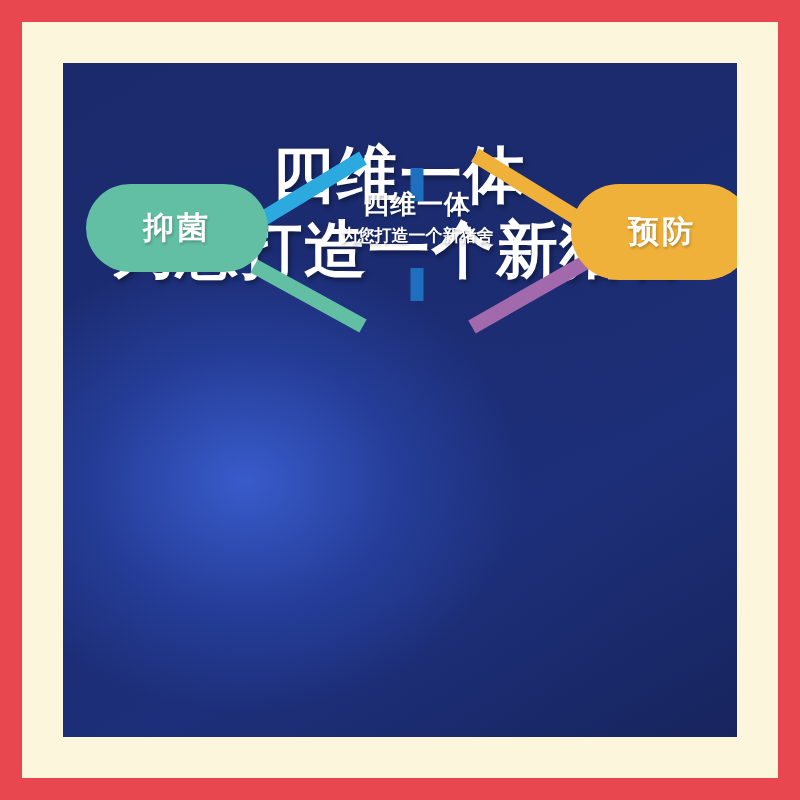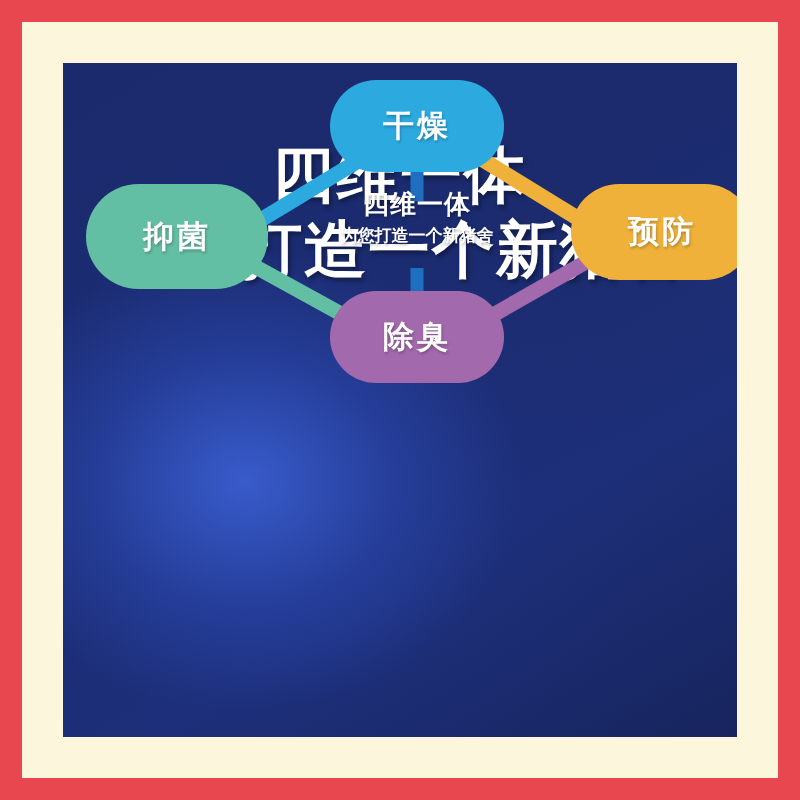--- a/index.html
+++ b/index.html
@@ -90,21 +90,21 @@
     border-radius: 60px;
     color: #ffffff;
     font-family: "Liberation Sans", "DejaVu Sans", sans-serif;
     font-weight: bold;
     font-size: 31px;
     letter-spacing: 3px;
     text-shadow: 1px 2px 3px rgba(0,0,0,0.24);
     box-sizing: border-box;
   }
   #node-top    { left: 267px; top:  17px; width: 174px; height: 92px; background: #2caae0; }
-  #node-left   { left:  23px; top: 121px; width: 182px; height: 105px; background: #63bfa3; }
+  #node-left   { left:  23px; top: 121px; width: 182px; height: 88px; background: #63bfa3; }
   #node-right  { left: 508px; top: 121px; width: 182px; height: 96px; background: #efb13a; text-align: right; }
   #node-bottom { left: 267px; top: 228px; width: 174px; height: 92px; background: #a369ad; }
 
   #center-text {
     position: absolute;
     left: 239px;
     top: 125px;
     width: 230px;
     text-align: center;
     color: #ffffff;
@@ -152,35 +152,29 @@
 
           <line x1="191" y1="203" x2="300" y2="263" stroke="#63bfa3" stroke-width="15" stroke-linecap="butt"></line>
 
           <line x1="409" y1="264" x2="523" y2="199" stroke="#a369ad" stroke-width="15" stroke-linecap="butt"></line>
 
           <line x1="354" y1="105" x2="354" y2="138" stroke="#1f6fc0" stroke-width="13" stroke-linecap="butt"></line>
 
           <line x1="354" y1="205" x2="354" y2="238" stroke="#1f6fc0" stroke-width="13" stroke-linecap="butt"></line>
         </svg>
 
-        <div id="node-top" class="node">
-          <span>干燥</span>
-        </div>
 
         <div id="node-left" class="node">
           <span>抑菌</span>
         </div>
 
         <div id="node-right" class="node">
           <span>预防</span>
         </div>
 
-        <div id="node-bottom" class="node">
-          <span>除臭</span>
-        </div>
 
         <div id="center-text">
           <span class="ct-main">四维一体</span>
           <span class="ct-sub">为您打造一个新猪舍</span>
         </div>
 
       </div>
     </div>
   </div>
 </div>

